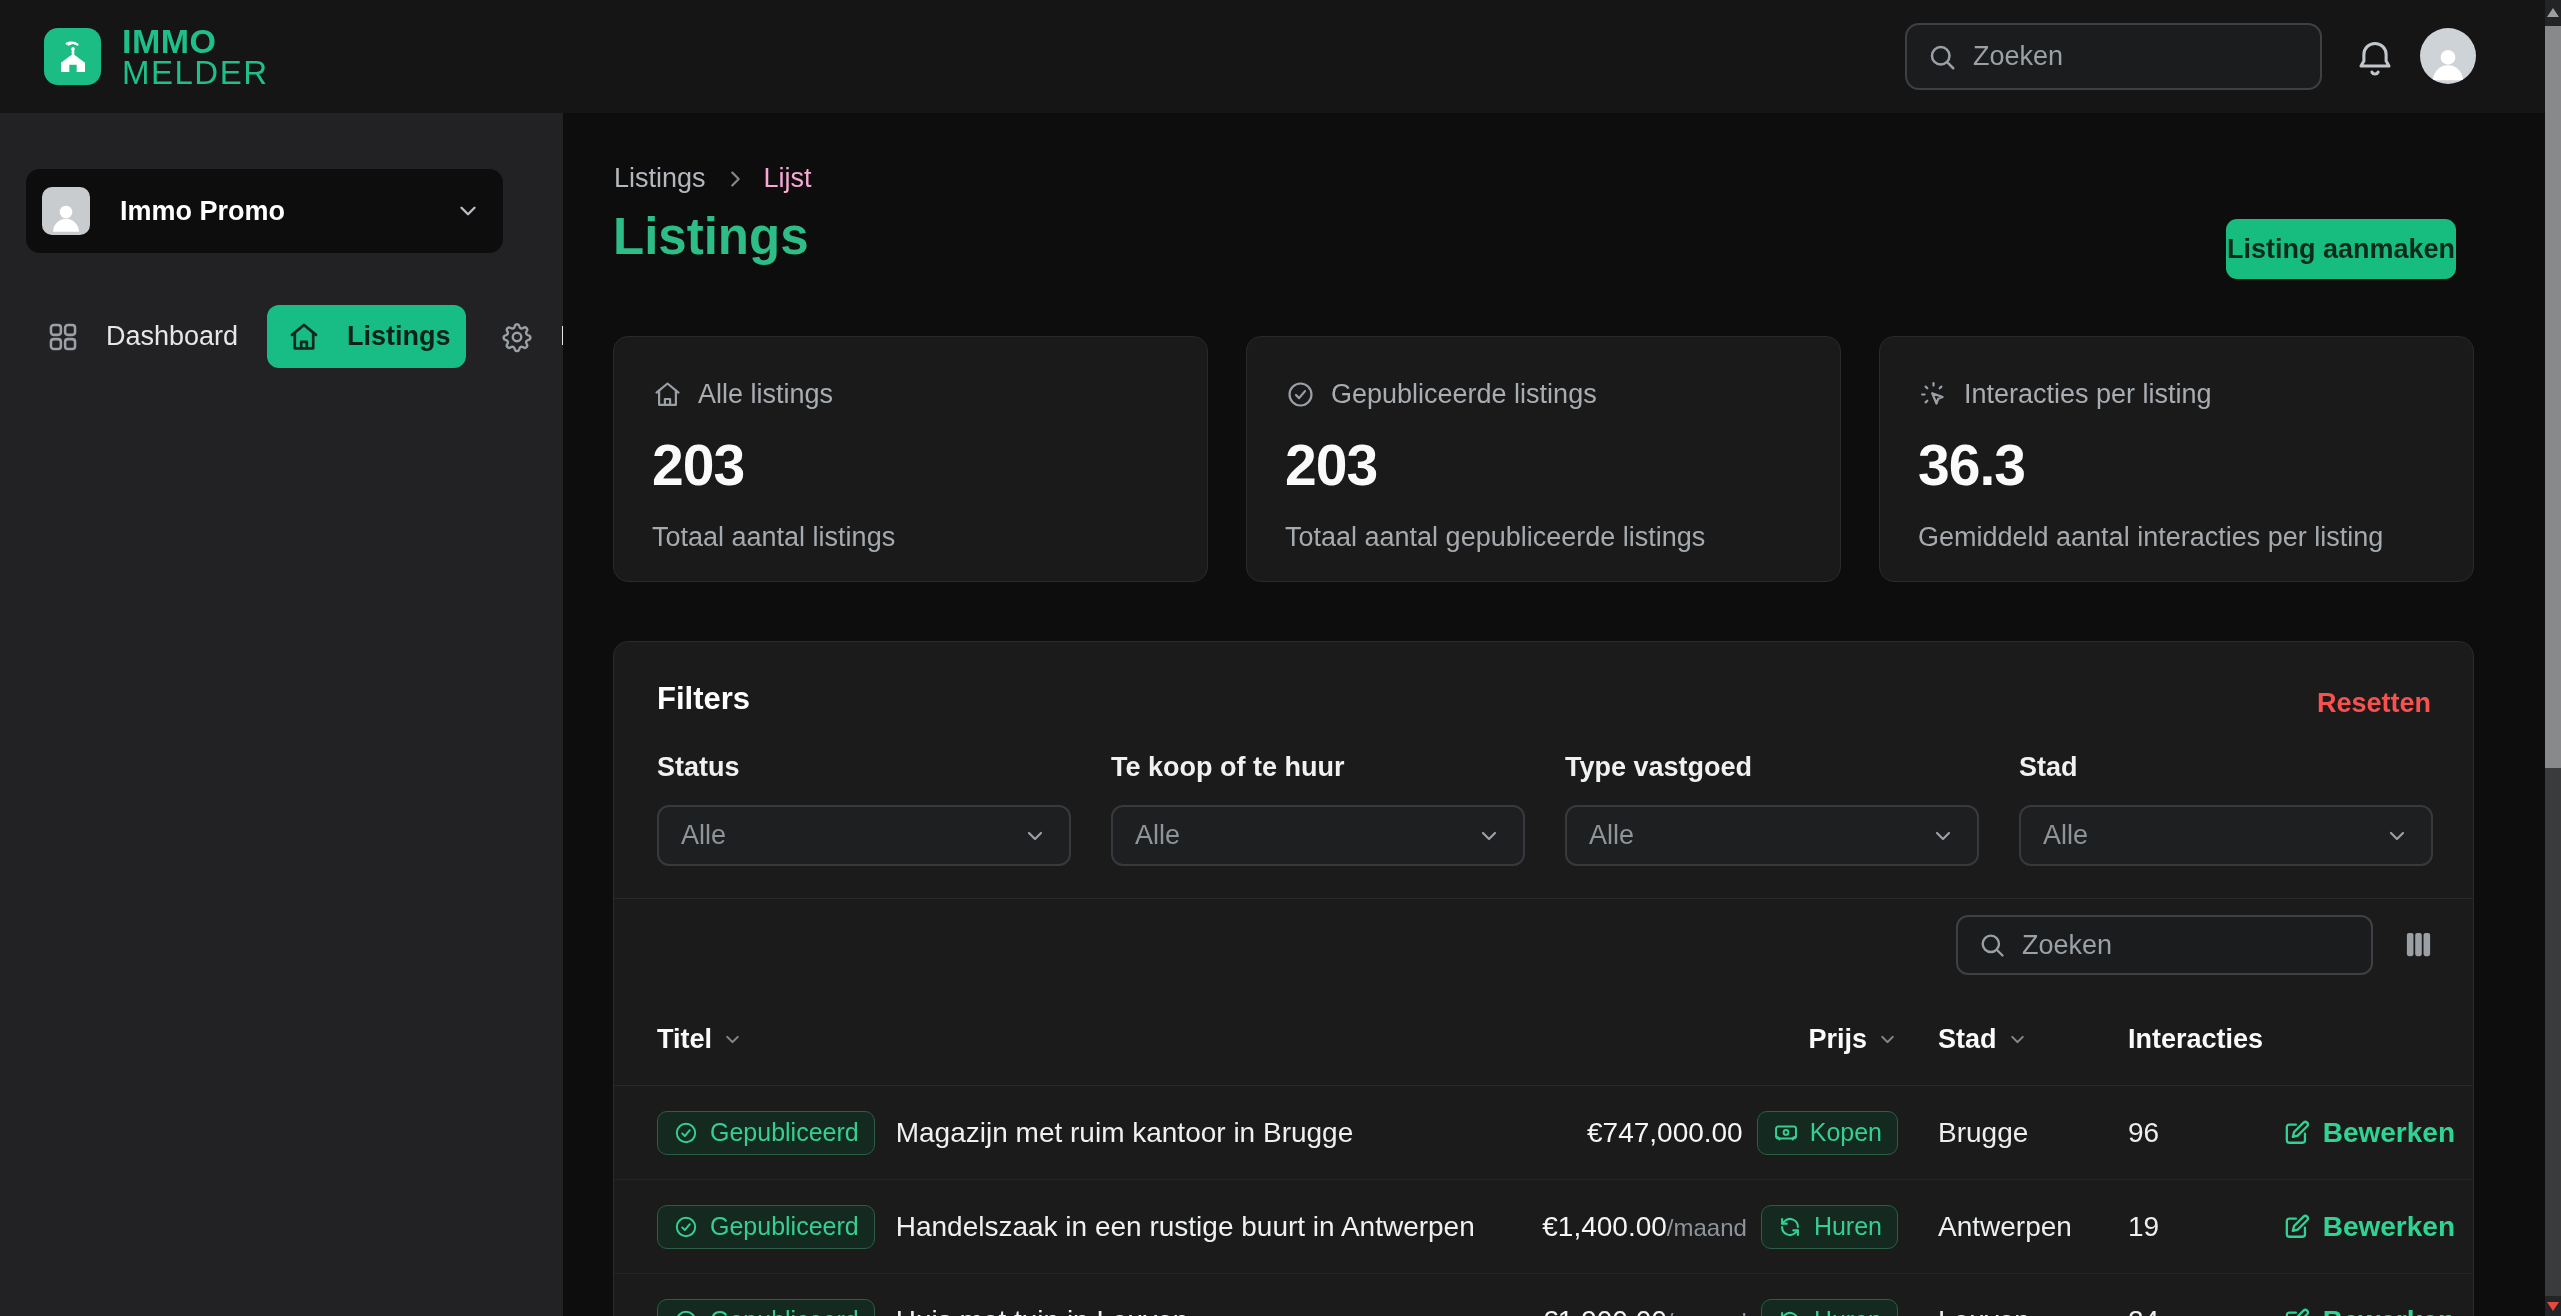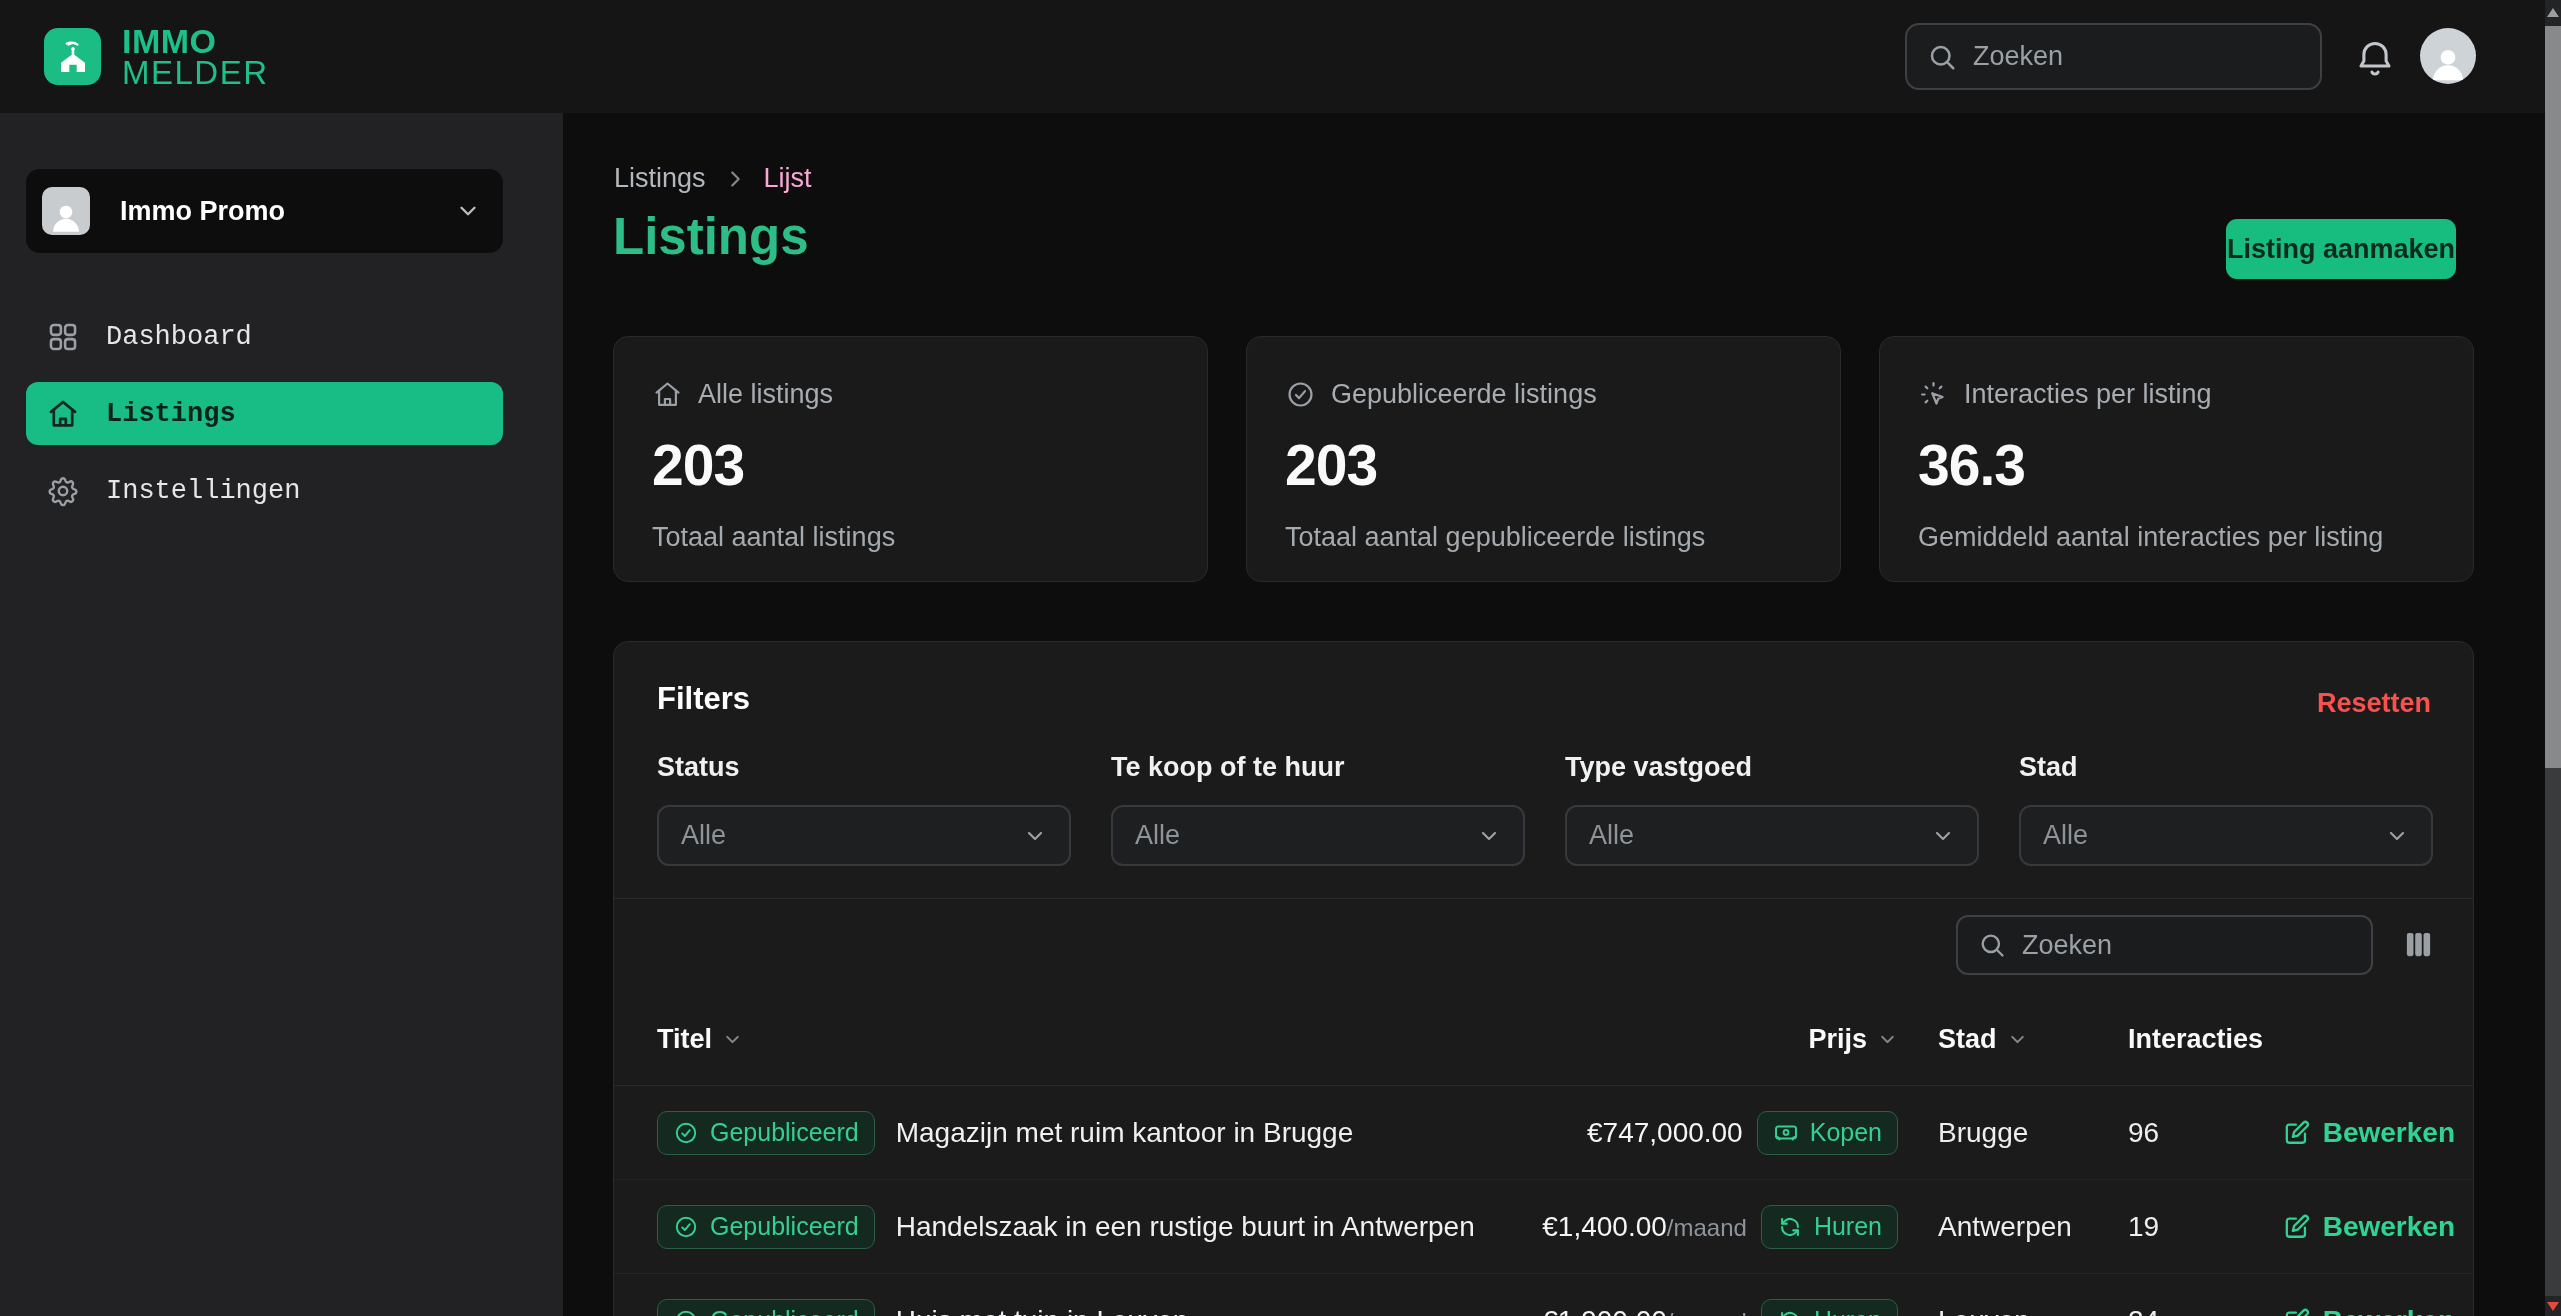--- a/index.html
+++ b/index.html
@@ -42,21 +42,21 @@
   
   .sidebar { position:absolute; left:0; top:113px; width:563px; height:1203px; background:#222224; }
   .workspace { position:absolute; left:26px; top:56px; width:477px; height:84px; background:#0d0d0e;
     border-radius:14px; display:flex; align-items:center; padding:0 22px 0 16px; cursor:pointer; }
   .workspace .ws-avatar { width:48px; height:48px; border-radius:10px; background:#c9cccf; overflow:hidden;
     display:flex; align-items:flex-end; justify-content:center; }
   .workspace .ws-avatar svg { width:38px; height:38px; color:#ffffff; }
   .workspace .ws-name { margin-left:30px; font-size:27px; font-weight:600; color:#ffffff; }
   .workspace .ws-chevron { margin-left:auto; width:26px; height:26px; color:#b9bdc1; }
 
-  .nav { position:absolute; left:26px; top:192px; width:477px; display:flex; flex-direction:column; gap:14px;font-family:Liberation Mono, monospace; }
+  .nav { position:absolute; left:26px; top:192px; width:477px; display:flex; flex-direction:row; gap:14px; }
   .nav-item { height:63px; border-radius:12px; display:flex; align-items:center; padding:0 15px 0 20px;
     color:#e4e6e9; cursor:pointer; }
   .nav-item .nav-icon { width:34px; height:34px; color:#9aa0a6; flex:0 0 auto; }
   .nav-item .nav-label { margin-left:26px; font-size:27px; font-weight:500; }
   .nav-item.active { background:#17bd84; color:#0c2219; }
   .nav-item.active .nav-icon { color:#13281e; }
   .nav-item.active .nav-label { font-weight:600; }
   .nav-badge { margin-left:auto; width:40px; height:40px; border-radius:11px; background:#143029;
     border:1.5px solid #2c6b4f; color:#2fbe8b; font-size:24px; font-weight:600;
     display:flex; align-items:center; justify-content:center; }

